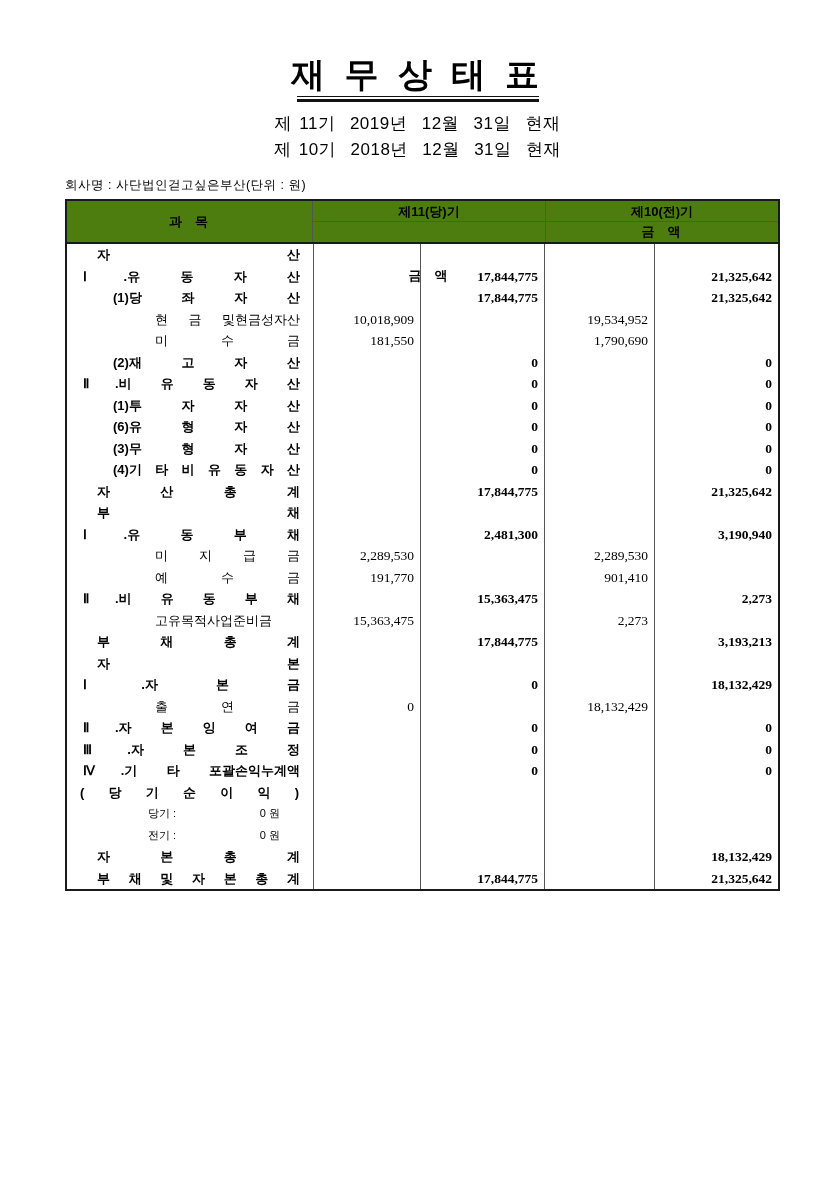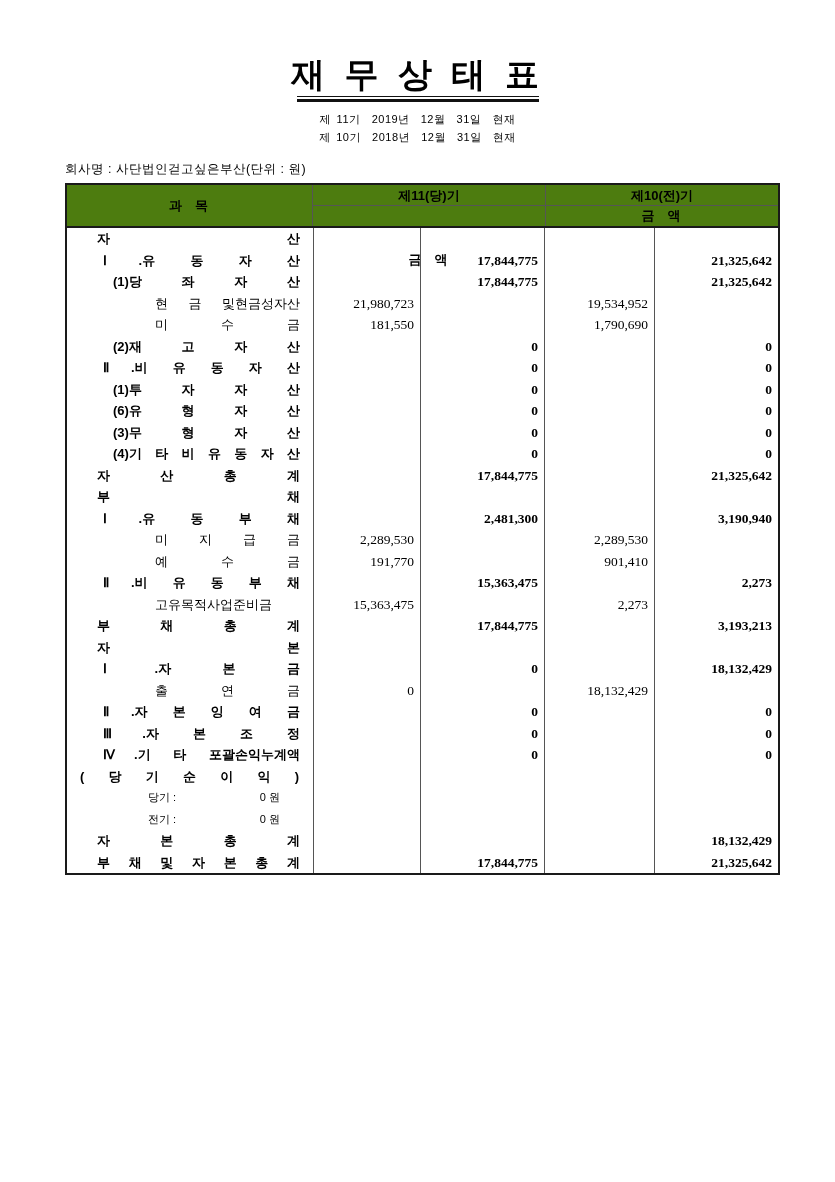--- a/index.html
+++ b/index.html
@@ -13,21 +13,21 @@
   .doc-header { padding-top:56px; text-align:center; }
   .title {
     font-size:34px; font-weight:bold; letter-spacing:5px;
     white-space:pre; line-height:1.1;
   }
   .title-underline {
     width:242px; margin:3px auto 10px auto; height:6px;
     border-top:1px solid #111; border-bottom:3px solid #111;
   }
   .period-line {
-    font-size:11px; margin:3px 0; white-space:pre; word-spacing:2px;
+    font-size:17px; margin:3px 0; white-space:pre; word-spacing:2px;
     letter-spacing:0.5px;
   }
   
   .company-row {
     width:715px; margin:16px 0 5px 65px;
     display:flex; justify-content:flex-start; align-items:flex-end;
     font-size:12.5px; letter-spacing:0.5px; white-space:pre;
   }
   
   .fin-table { width:715px; margin-left:65px; border:2px solid #1a1a1a; }
@@ -49,21 +49,21 @@
   .trow { display:flex; height:21.5px; line-height:21.5px; font-size:13px; }
   .c-label { width:246px; text-align:justify; text-align-last:justify; white-space:pre-wrap; overflow:hidden; }
   .c-val {
     text-align:right; padding-right:6px; border-left:1px solid #555;
     font-family:"Liberation Serif", serif; font-size:13.5px; overflow:hidden;
   }
   .v1 { width:107px; } .v2 { width:124px; font-weight:bold; }
   .v3 { width:110px; } .v4 { width:124px; font-weight:bold; }
   .row-bold .c-label { font-weight:bold; }
   .row-section .c-label { padding:0 13px 0 30px; }
-  .row-roman   .c-label { padding:0 13px 0 36px; }
+  .row-roman   .c-label { padding:0 13px 0 16px; }
   .row-num     .c-label { padding:0 13px 0 46px; }
   .row-detail  .c-label { padding:0 13px 0 88px; }
   .row-paren   .c-label { padding:0 14px 0 13px; }
   .row-small .c-label {
     display:flex; justify-content:space-between; text-align-last:auto;
     padding:0 33px 0 81px; font-size:11px;
   }
   .note:empty { display:none; }
   .note { font-family:"Liberation Sans", sans-serif; }
 </style>
@@ -113,21 +113,21 @@
     </div>
         <div class="trow row-num row-bold">
       <div class="c-label"><span class="lbl">(1)당 좌 자 산</span></div>
       <div class="c-val v1"></div>
       <div class="c-val v2">17,844,775</div>
       <div class="c-val v3"></div>
       <div class="c-val v4">21,325,642</div>
     </div>
         <div class="trow row-detail">
       <div class="c-label"><span class="lbl">현 금 및현금성자산</span></div>
-      <div class="c-val v1">21,980,723</div>
+      <div class="c-val v1">10,018,909</div>
       <div class="c-val v2"></div>
       <div class="c-val v3">19,534,952</div>
       <div class="c-val v4"></div>
     </div>
         <div class="trow row-detail">
       <div class="c-label"><span class="lbl">미 수 금</span></div>
       <div class="c-val v1">181,550</div>
       <div class="c-val v2"></div>
       <div class="c-val v3">1,790,690</div>
       <div class="c-val v4"></div>

